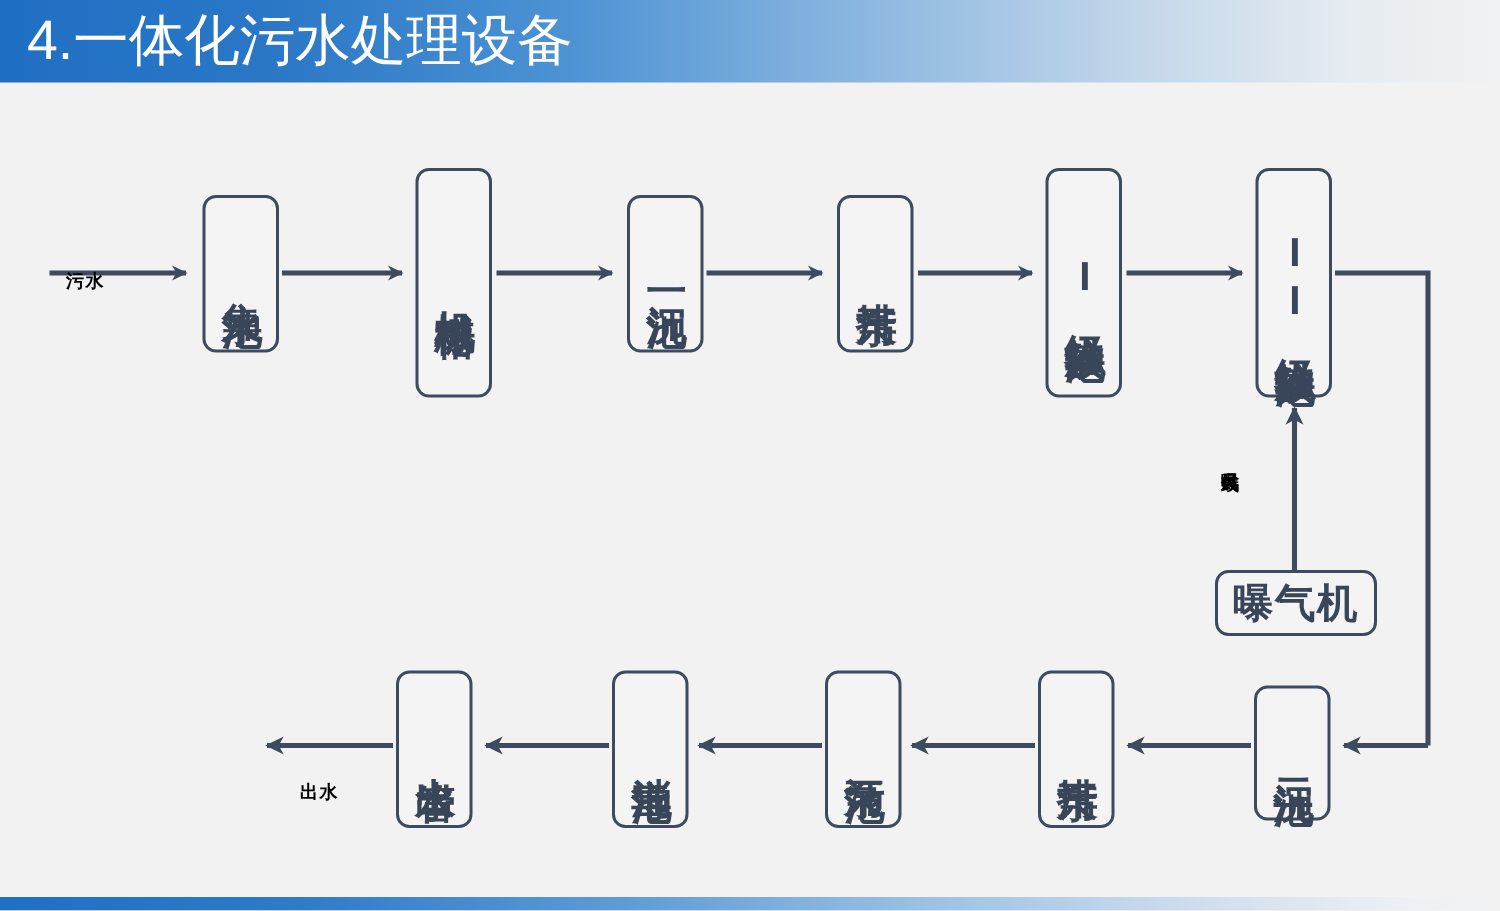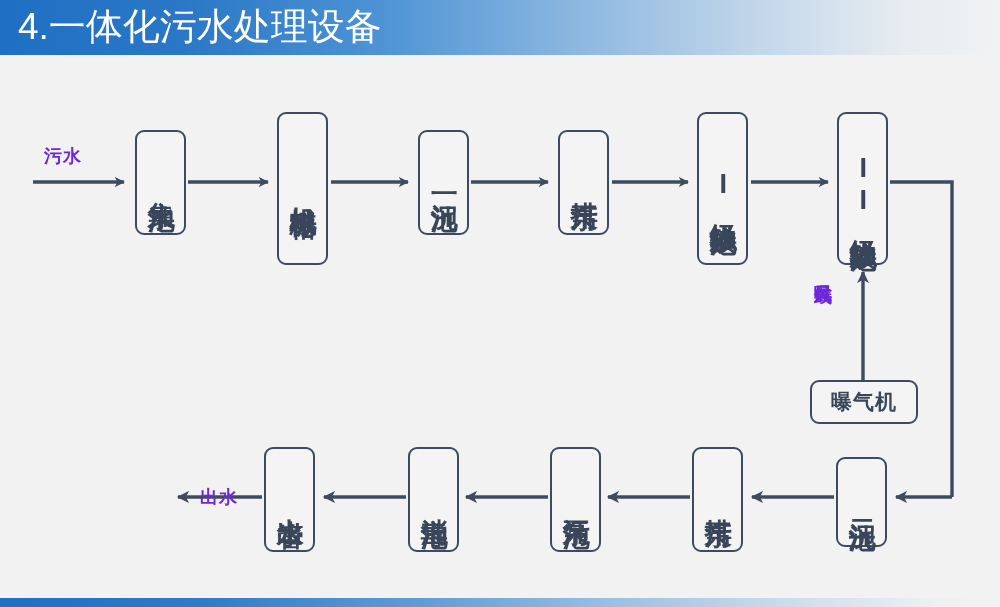--- a/index.html
+++ b/index.html
@@ -85,32 +85,33 @@
     font-weight: 700;
   }
   .node.vertical {
     writing-mode: vertical-rl;
     text-orientation: upright;
     letter-spacing: 2px;
     line-height: 1.02;
     font-size: 27px;
   }
   .node.horizontal {
-    font-size: 21px;
+    font-size: 27px;
     letter-spacing: 1px;
   }
 
   
   .flow-label {
     position: absolute;
-    color: #6d28d9;
-    font-size: 18px;
+    color: #000000;
+    font-size: 12px;
     font-weight: 700;
     white-space: nowrap;
     letter-spacing: 1px;
+    margin-top: 35px;
   }
   .flow-label.vertical {
     writing-mode: vertical-rl;
     text-orientation: upright;
     line-height: 1.0;
     letter-spacing: 0px;
   }
 
   
   #connectors {

